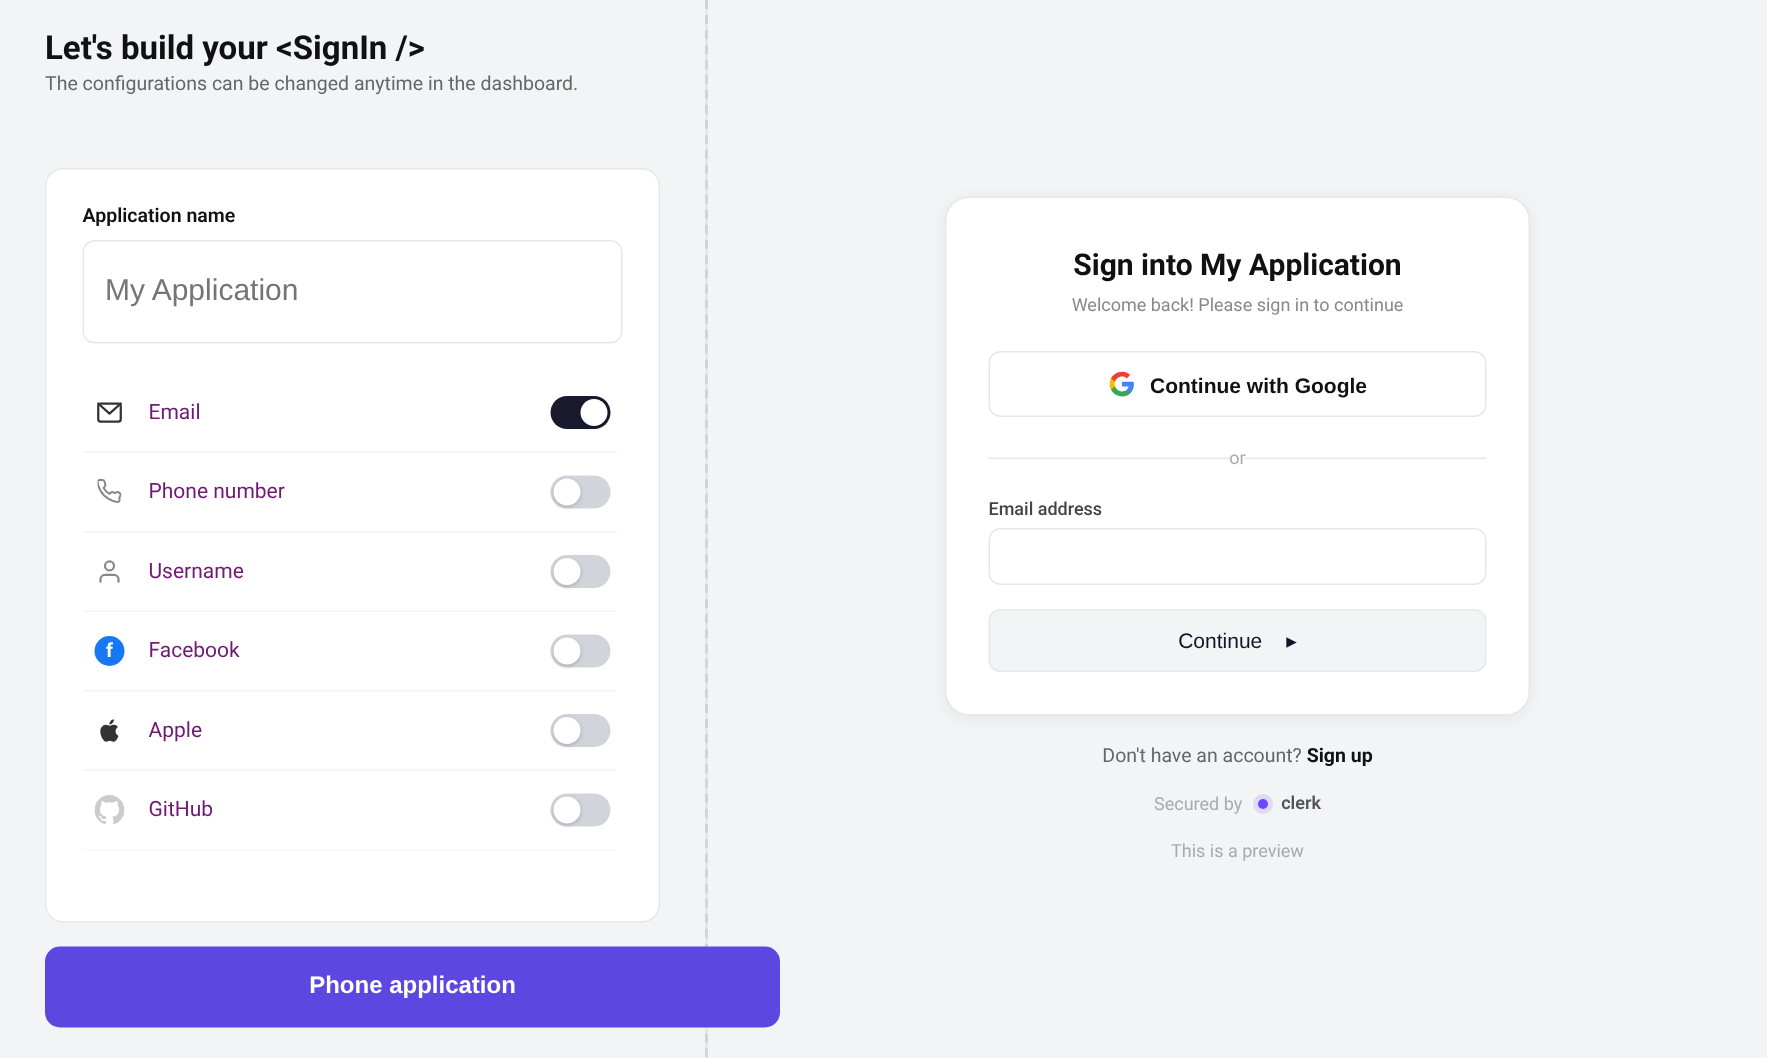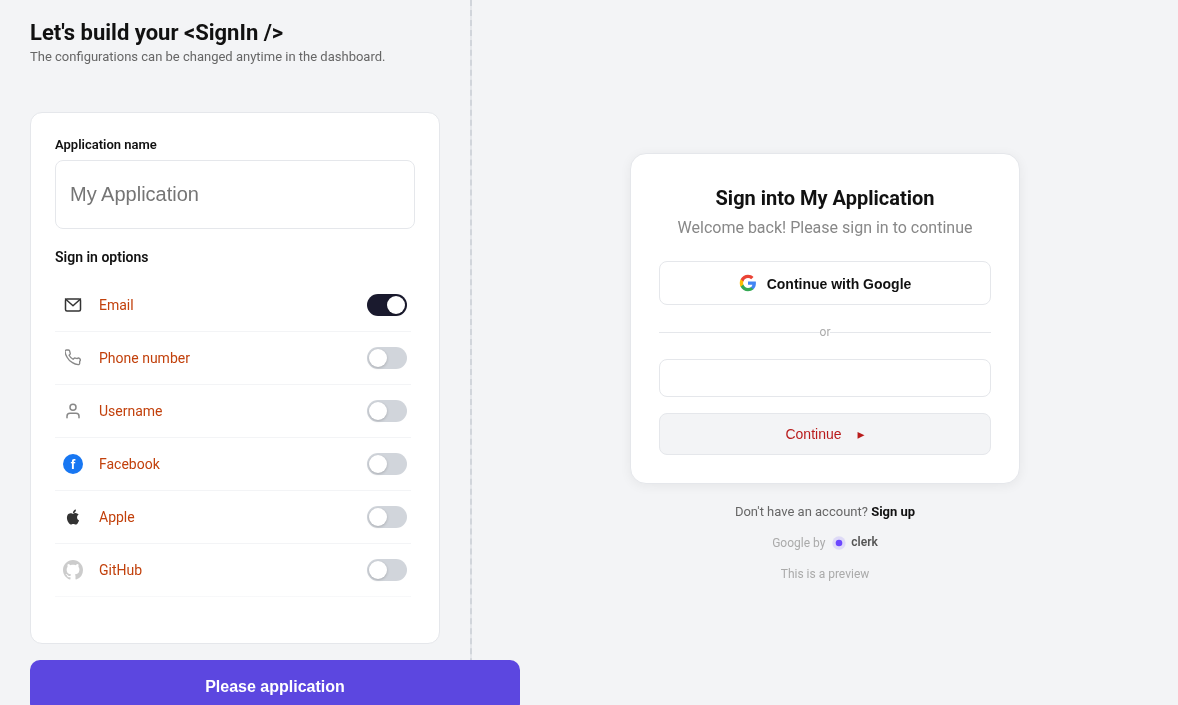--- a/index.html
+++ b/index.html
@@ -111,21 +111,21 @@
       display: flex;
       align-items: center;
       justify-content: center;
       margin-right: 12px;
       flex-shrink: 0;
     }
 
     .option-name {
       flex: 1;
       font-size: 14px;
-      color: #c2410c;
+      color: #701a75;
     }
 
     
     .toggle {
       width: 40px;
       height: 22px;
       border-radius: 11px;
       position: relative;
       cursor: pointer;
       transition: background 0.2s;
@@ -211,21 +211,21 @@
 
     .preview-title {
       font-size: 20px;
       font-weight: 700;
       color: #111;
       text-align: center;
       margin-bottom: 8px;
     }
 
     .preview-subtitle {
-      font-size: 16px;
+      font-size: 12px;
       color: #888;
       text-align: center;
       margin-bottom: 24px;
     }
 
     .google-btn {
       display: flex;
       align-items: flex-end;
       justify-content: center;
       width: 100%;
@@ -278,21 +278,21 @@
     .continue-btn {
       display: flex;
       align-items: center;
       justify-content: center;
       width: 100%;
       padding: 12px;
       background: #f3f4f6;
       border: 1px solid #e5e7eb;
       border-radius: 8px;
       font-size: 14px;
-      color: #b91c1c;
+      color: #0f172a;
       cursor: pointer;
       gap: 16px;
       margin-bottom: 0;
     }
 
     .preview-footer {
       margin-top: 20px;
       text-align: center;
     }
 
@@ -356,21 +356,20 @@
 <div class="left-panel">
   <div class="page-header">
     <div class="page-title">Let's build your &lt;SignIn /&gt;</div>
     <div class="page-subtitle">The configurations can be changed anytime in the dashboard.</div>
   </div>
 
   <div class="form-card">
     <div class="field-label">Application name</div>
     <input class="app-name-input" type="text" placeholder="My Application" style="">
 
-    <div class="section-title">Sign in options</div>
 
     <div class="signin-options">
       <div class="options-list">
 
         <div class="option-row">
           <div class="option-icon">
             <svg width="18" height="18" viewBox="0 0 24 24" fill="none" stroke="#333" stroke-width="2" stroke-linecap="round" stroke-linejoin="round">
               <rect x="2" y="4" width="20" height="16" rx="2"></rect>
               <polyline points="2,4 12,13 22,4"></polyline>
             </svg>
@@ -439,21 +438,21 @@
           <div class="toggle off">
             <div class="toggle-knob"></div>
           </div>
         </div>
 
       </div>
       <div class="options-fade"></div>
     </div>
   </div>
 
-  <button class="create-btn">Please application</button>
+  <button class="create-btn">Phone application</button>
 </div>
 
 <div class="divider"></div>
 
 <div class="right-panel">
   <div class="preview-card">
     <div class="preview-title">Sign into My Application</div>
     <div class="preview-subtitle">Welcome back! Please sign in to continue</div>
 
     <button class="google-btn">
@@ -465,36 +464,37 @@
       </svg>
       <span>Continue with Google</span>
     </button>
 
     <div class="or-divider">
       <div class="or-divider-line"></div>
       <span class="or-text">or</span>
       <div class="or-divider-line"></div>
     </div>
 
+    <div class="email-label">Email address</div>
     <input class="email-input" type="email" style="">
 
     <button class="continue-btn">
       <span>Continue</span>
       <span>▸</span>
     </button>
   </div>
 
   <div class="preview-footer">
     <div class="signup-text">
       <span>Don't have an account?</span>
       <span class="signup-link">Sign up</span>
     </div>
 
     <div class="secured-by">
-      <span>Google by</span>
+      <span>Secured by</span>
       <div class="clerk-logo">
         <svg width="16" height="16" viewBox="0 0 24 24" fill="none">
           <circle cx="12" cy="12" r="10" fill="#6C47FF" opacity="0.15"></circle>
           <circle cx="12" cy="12" r="5" fill="#6C47FF"></circle>
         </svg>
         <span>clerk</span>
       </div>
     </div>
   </div>
 

